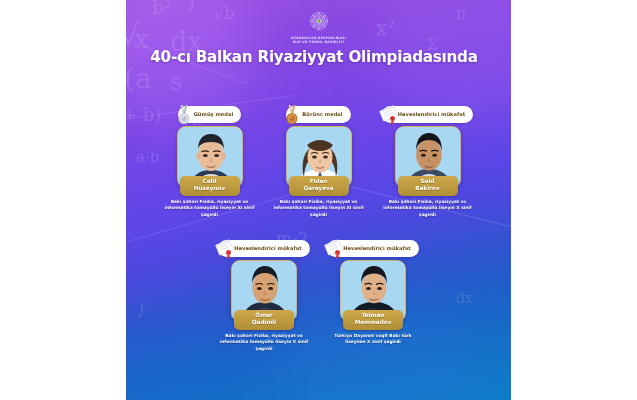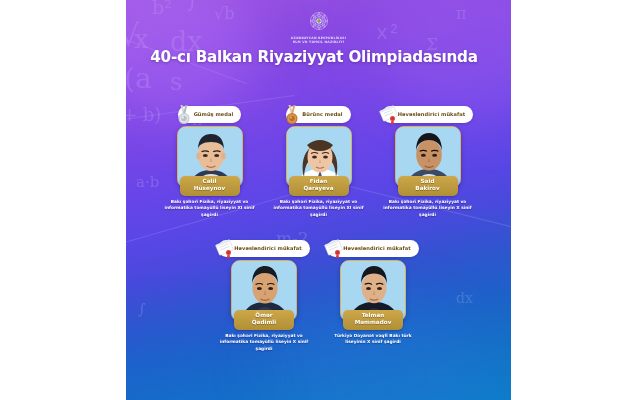--- a/index.html
+++ b/index.html
@@ -200,25 +200,25 @@
       <span style="left:-6px;  top:18px;  font-size:30px;">√</span>
       <span style="left:8px;   top:24px;  font-size:26px;">x</span>
       <span style="left:44px;  top:26px;  font-size:27px;">dx</span>
       <span style="left:26px;  top:-4px;  font-size:19px;">b²</span>
       <span style="left:62px;  top:-8px;  font-size:17px;">∫</span>
       <span style="left:88px;  top:4px;   font-size:16px;">√b</span>
       <span style="left:-2px;  top:62px;  font-size:28px;">(a</span>
       <span style="left:44px;  top:68px;  font-size:24px;">s</span>
       <span style="left:-4px;  top:104px; font-size:18px;">+ b)</span>
       <span style="left:66px;  top:110px; font-size:16px;">n²</span>
-      <span style="left:250px; top:22px;  font-size:20px;font-family:Liberation Mono, monospace;">x²</span>
+      <span style="left:250px; top:16px;  font-size:20px;">x²</span>
       <span style="left:300px; top:34px;  font-size:17px;">Σ</span>
       <span style="left:330px; top:4px;   font-size:16px;">π</span>
       <span style="left:150px; top:228px; font-size:17px;">m-2</span>
-      <span style="left:10px;  top:148px; font-size:15px;margin-top:25px;">a·b</span>
+      <span style="left:10px;  top:148px; font-size:15px;">a·b</span>
       <span style="left:300px; top:170px; font-size:15px;">=</span>
       <span style="left:12px;  top:300px; font-size:15px;">∫</span>
       <span style="left:330px; top:290px; font-size:14px;">dx</span>
     </div>
 
     <div class="diag-line" style="left:-20px; top:32px;  width:150px; transform:rotate(20deg);"></div>
     <div class="diag-line" style="left:-10px; top:120px; width:180px; transform:rotate(-8deg);"></div>
     <div class="diag-line" style="left:200px; top:180px; width:200px; transform:rotate(14deg);"></div>
     <div class="diag-line" style="left:-30px; top:250px; width:230px; transform:rotate(-16deg);"></div>
 

